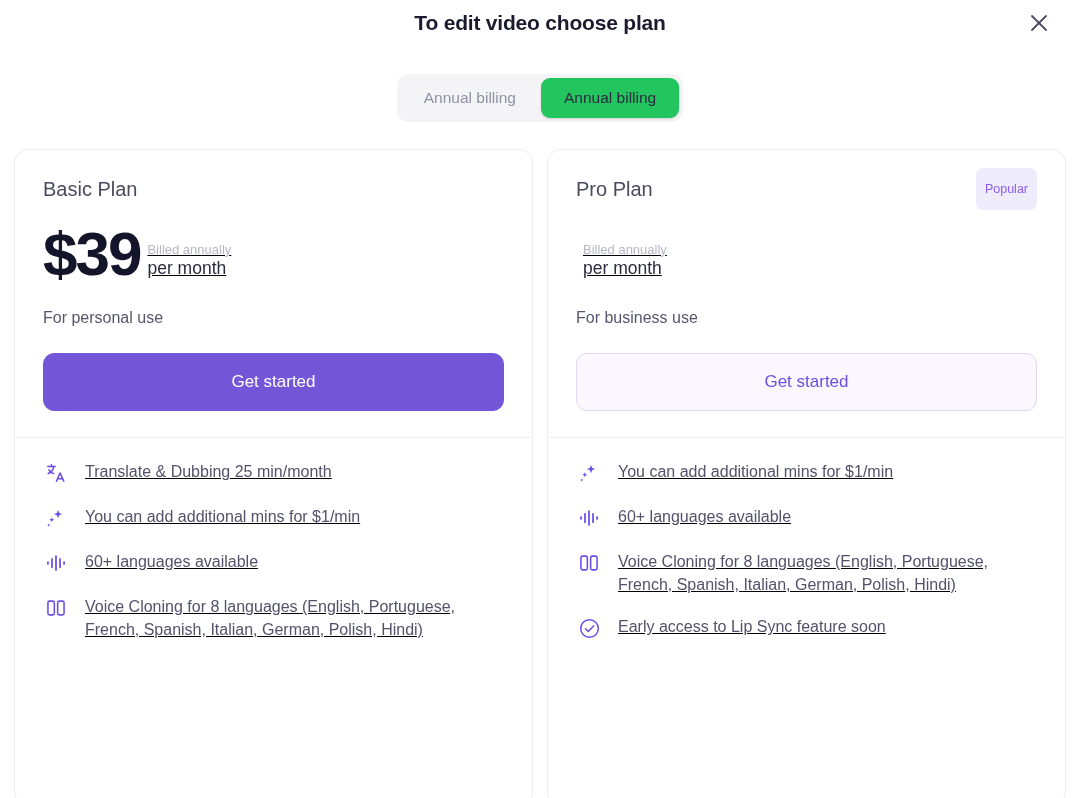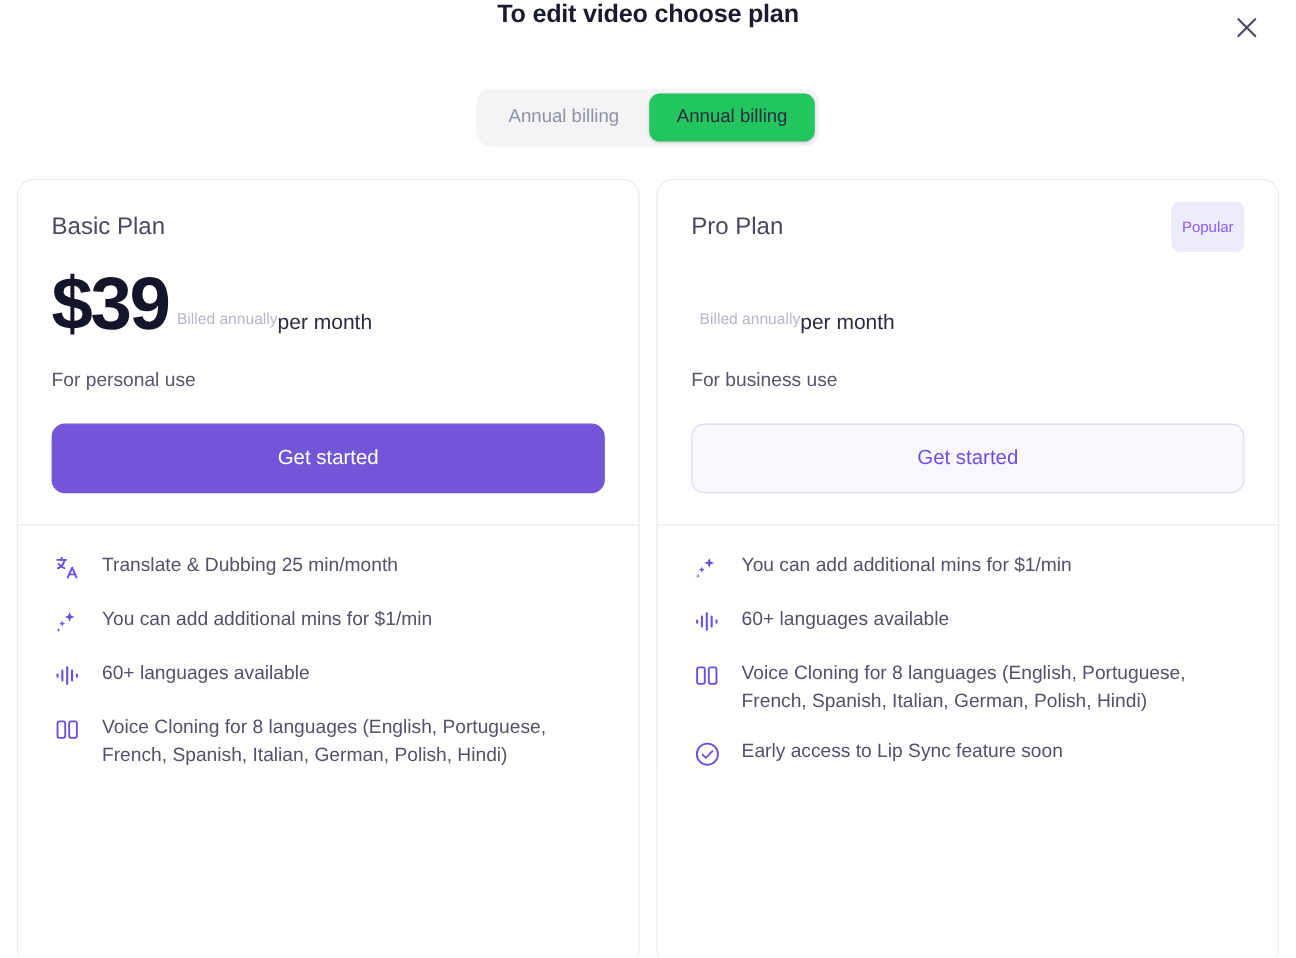--- a/index.html
+++ b/index.html
@@ -17,21 +17,21 @@
     width: 1080px;
     height: 798px;
     background: #ffffff;
   }
 
   
   .modal-header {
     position: relative;
     height: 46px;
     display: flex;
-    align-items: flex-start;
+    align-items: center;
     justify-content: center;
   }
 
   .modal-title {
     font-size: 21px;
     font-weight: 700;
     color: #1b1b2f;
     letter-spacing: -0.2px;
   }
 
@@ -143,22 +143,24 @@
   .price-amount {
     font-size: 62px;
     font-weight: 700;
     color: #14142b;
     line-height: 0.92;
     letter-spacing: -2px;
   }
 
   .price-meta {
     display: flex;
+    flex-direction: column;
     margin-left: 7px;
     padding-bottom: 2px;
+    text-decoration: underline;
   }
 
   .price-billed {
     font-size: 13px;
     color: #b6b8c5;
     line-height: 1.25;
   }
 
   .price-period {
     font-size: 17.5px;
@@ -202,20 +204,21 @@
     height: 1px;
     background: #ececf1;
     width: 100%;
   }
 
   .features {
     padding: 22px 28px 0 28px;
     display: flex;
     flex-direction: column;
     gap: 19px;
+    text-decoration: underline;
   }
 
   .feature {
     display: flex;
     align-items: flex-start;
     gap: 16px;
   }
 
   .feature-icon {
     flex: 0 0 26px;

